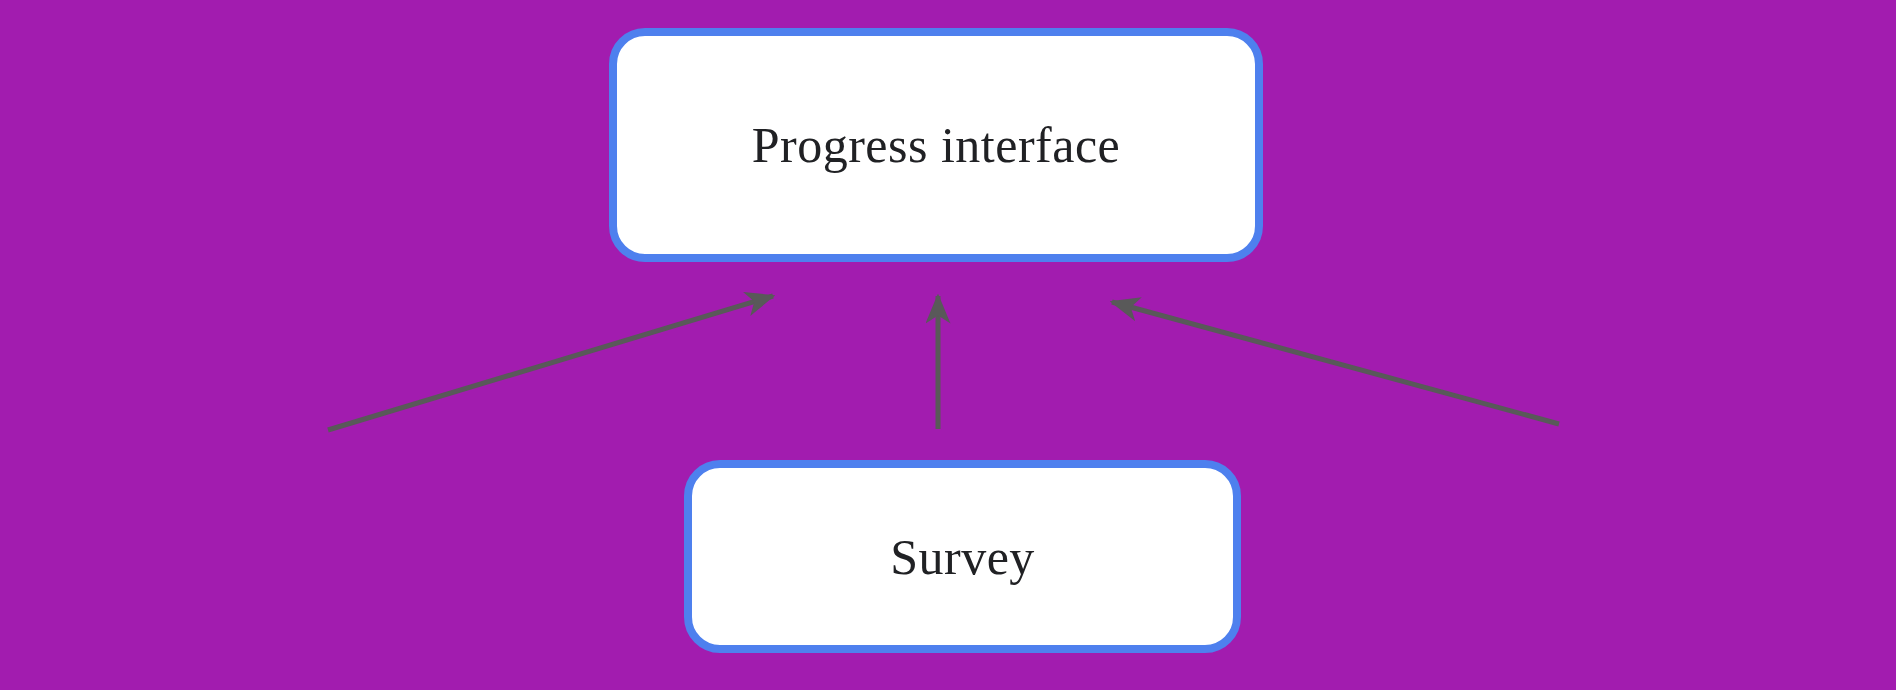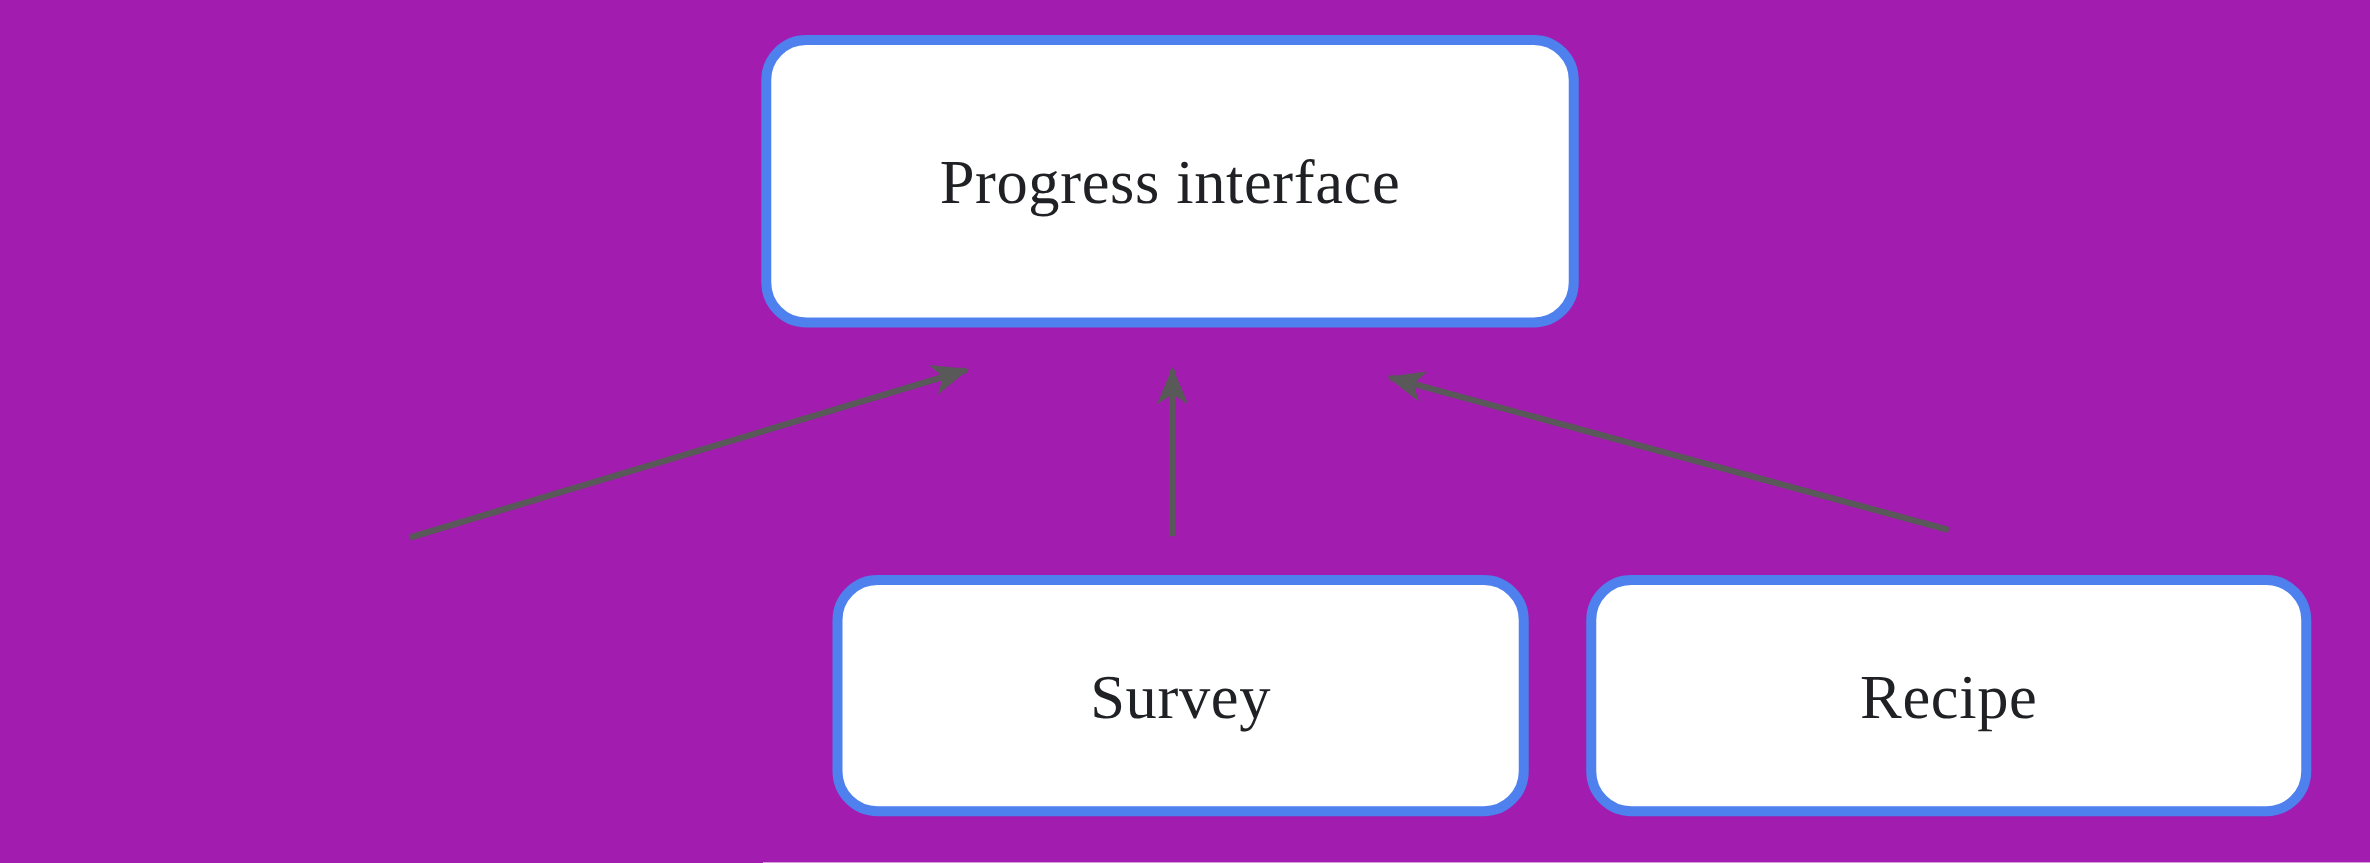--- a/index.html
+++ b/index.html
@@ -27,21 +27,21 @@
   }
   .node-label {
     color: #202124;
     font-size: 50px;
     font-weight: 500;
     letter-spacing: 0.5px;
     white-space: nowrap;
   }
   #node-progress { left: 609px; top: 28px;  width: 654px; height: 234px; }
   #node-quiz     { left: 63px;  top: 460px; width: 533px; height: 193px; }
-  #node-survey   { left: 666px; top: 460px; width: 557px; height: 193px; text-align: right; }
+  #node-survey   { left: 684px; top: 460px; width: 557px; height: 193px; text-align: right; }
   #node-recipe   { left: 1269px;top: 460px; width: 580px; height: 193px; }
   .edge-layer {
     position: absolute;
     left: 0; top: 0;
     width: 1896px;
     height: 690px;
     pointer-events: none;
   }
 </style>
 </head>
@@ -62,17 +62,14 @@
 
   <div class="node" id="node-progress">
     <span class="node-label">Progress interface</span>
   </div>
 
 
   <div class="node" id="node-survey">
     <span class="node-label">Survey</span>
   </div>
 
-  <div class="node" id="node-recipe">
-    <span class="node-label">Recipe</span>
-  </div>
 
 </div>
 
 </body></html>

